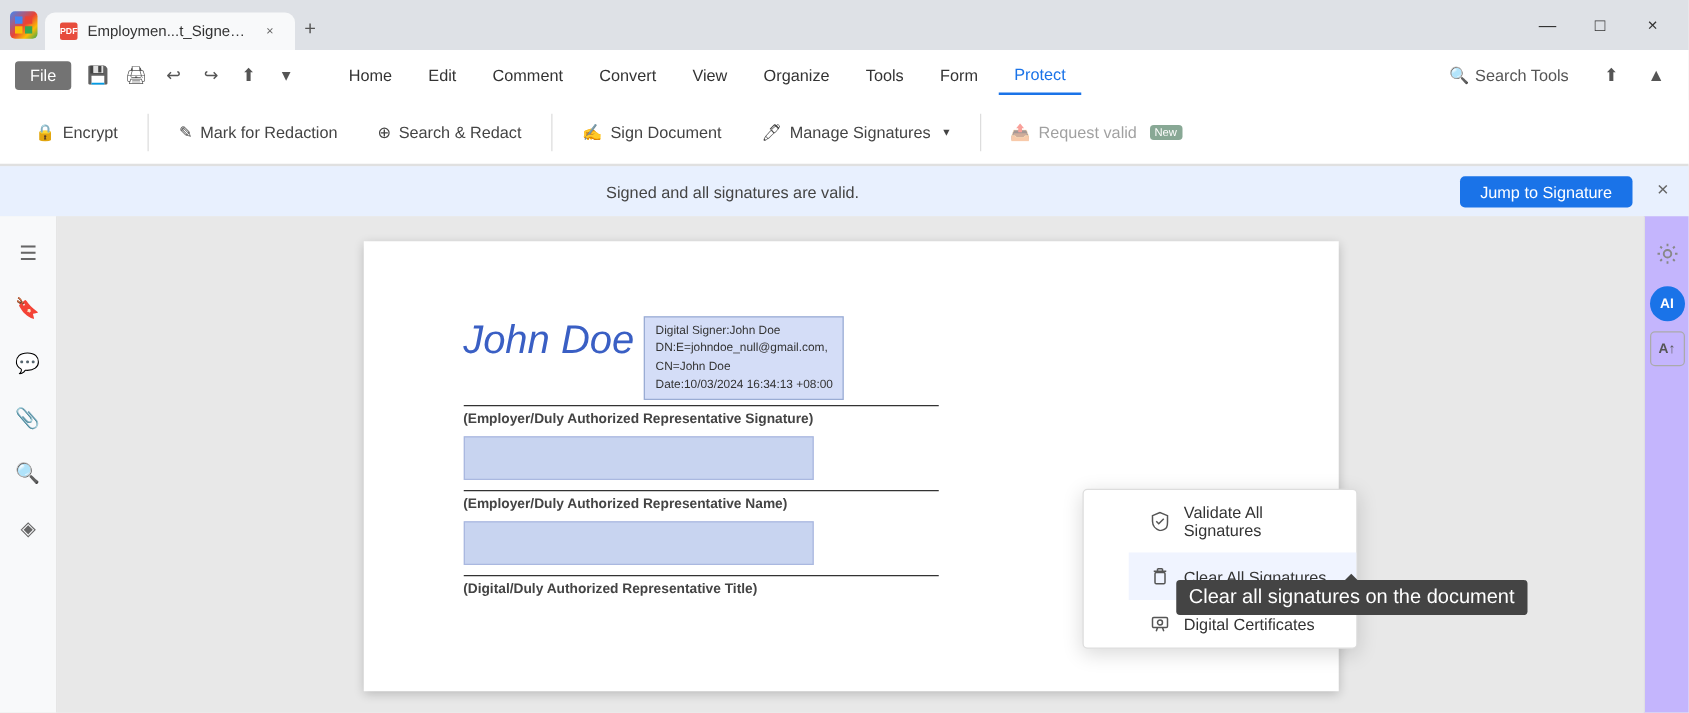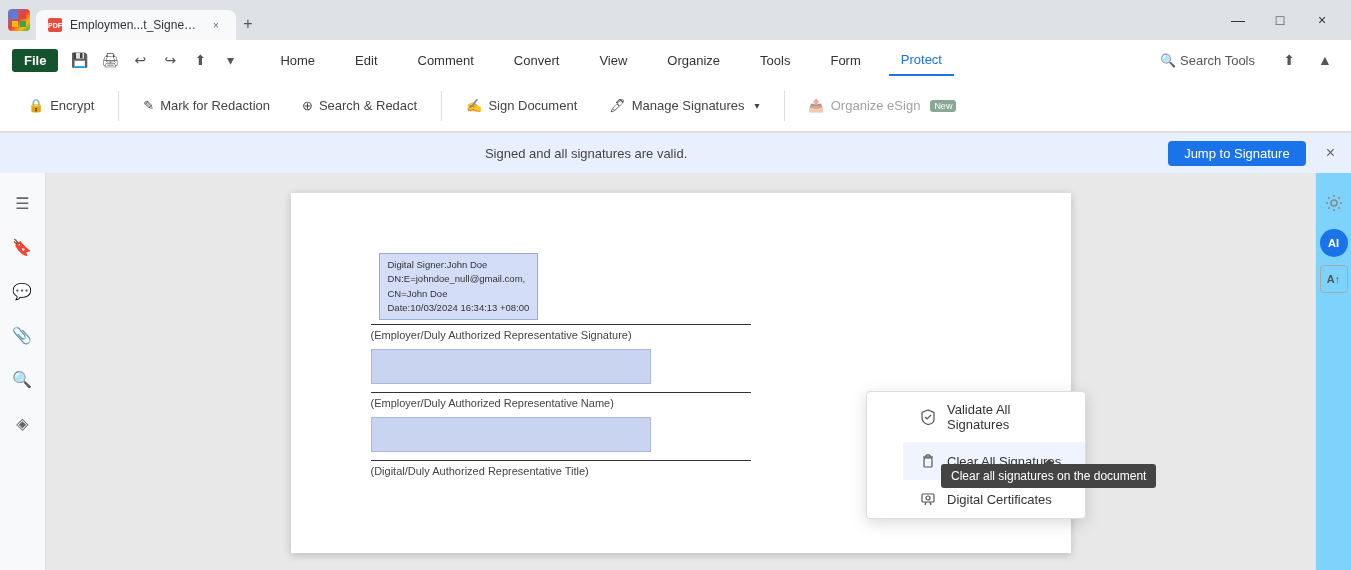--- a/index.html
+++ b/index.html
@@ -72,40 +72,40 @@
       background: #ffffff;
       border-bottom: 1px solid #e0e0e0;
     }
     .menu-bar {
       display: flex; align-items: center;
       padding: 0 12px;
       height: 40px;
       gap: 4px;
     }
     .file-btn {
-      background: #14532d;
+      background: #737373;
       color: white;
       padding: 4px 12px;
       border-radius: 3px;
       font-size: 13px;
       cursor: pointer;
-      font-weight: 700;
+      font-weight: 400;
     }
     .toolbar-actions {
       display: flex; align-items: center; gap: 2px;
       margin-left: 4px;
     }
     .toolbar-icon-btn {
       width: 28px; height: 28px;
       display: flex; align-items: center; justify-content: center;
       border-radius: 3px;
       font-size: 14px; color: #555; cursor: pointer;
     }
     .menu-nav {
-      display: flex; align-items: flex-start; gap: 16px;
+      display: flex; align-items: flex-start; gap: 5px;
       margin-left: 20px;
     }
     .menu-item {
       padding: 4px 12px;
       font-size: 13px;
       color: #333;
       cursor: pointer;
       border-radius: 3px;
       height: 32px;
       display: flex; align-items: center;
@@ -203,21 +203,21 @@
       gap: 8px;
     }
     .sidebar-icon {
       width: 36px; height: 36px;
       display: flex; align-items: center; justify-content: center;
       border-radius: 4px;
       font-size: 16px; color: #666; cursor: pointer;
     }
     .sidebar-right {
       width: 36px;
-      background: #7dd3fc;
+      background: #c4b5fd;
       border-left: 1px solid #e0e0e0;
       display: flex;
       flex-direction: column;
       align-items: center;
       padding: 12px 0;
       gap: 8px;
     }
     .doc-area {
       flex: 1;
       background: #e8e8e8;
@@ -258,21 +258,21 @@
       font-size: 10px;
       color: #333;
       line-height: 1.5;
     }
     .sig-line {
       border-top: 1px solid #333;
       margin: 4px 0 4px;
       width: 380px;
     }
     .sig-label {
-      font-size: 11px; color: #444;
+      font-size: 11px; color: #444; font-weight: bold;
     }
     .sig-box-blue {
       background: #c8d4f0;
       border: 1px solid #aab8e0;
       height: 35px;
       width: 280px;
       margin: 8px 0;
     }
     .sig-box-blue2 {
       background: #c8d4f0;
@@ -312,21 +312,21 @@
 
     
     .tooltip {
       position: absolute;
       top: 291px;
       left: 895px;
       background: #444;
       color: white;
       padding: 5px 10px;
       border-radius: 3px;
-      font-size: 12px;
+      font-size: 16px;
       white-space: nowrap;
       z-index: 200;
     }
     .tooltip::before {
       content: '';
       position: absolute;
       top: -5px;
       left: 50%;
       transform: translateX(-50%);
       border-left: 5px solid transparent;
@@ -415,21 +415,21 @@
       <span>Sign Document</span>
     </div>
     <div class="toolbar2-item" style="position:relative;">
       <span>🖊</span>
       <span>Manage Signatures</span>
       <span style="margin-left:4px;font-size:10px;">▾</span>
     </div>
     <div class="toolbar2-separator"></div>
     <div class="toolbar2-item disabled">
       <span>📤</span>
-      <span>Organize eSign</span>
+      <span>Request valid</span>
       <span style="font-size:9px;background:#14532d;color:white;padding:1px 4px;border-radius:3px;margin-left:4px;vertical-align:super;">New</span>
     </div>
   </div>
 </div>
 
 <div class="notification-bar">
   <div class="notification-text">
     <span>Signed and all signatures are valid.</span>
   </div>
   <div class="jump-btn">Jump to Signature</div>
@@ -444,20 +444,21 @@
     <div class="sidebar-icon">💬</div>
     <div class="sidebar-icon">📎</div>
     <div class="sidebar-icon">🔍</div>
     <div class="sidebar-icon">◈</div>
   </div>
 
   <div class="doc-area">
     <div class="doc-page">
       <div class="sig-block">
         <div style="display:flex;align-items:flex-start;gap:0;">
+          <span class="sig-name">John Doe</span>
           <div class="sig-info-box">
             <div style="font-size:9.5px;line-height:1.5;color:#333;">
               Digital Signer:John Doe<br>
               DN:E=johndoe_null@gmail.com,<br>
               CN=John Doe<br>
               Date:10/03/2024 16:34:13 +08:00
             </div>
           </div>
         </div>
         <div class="sig-line"></div>

